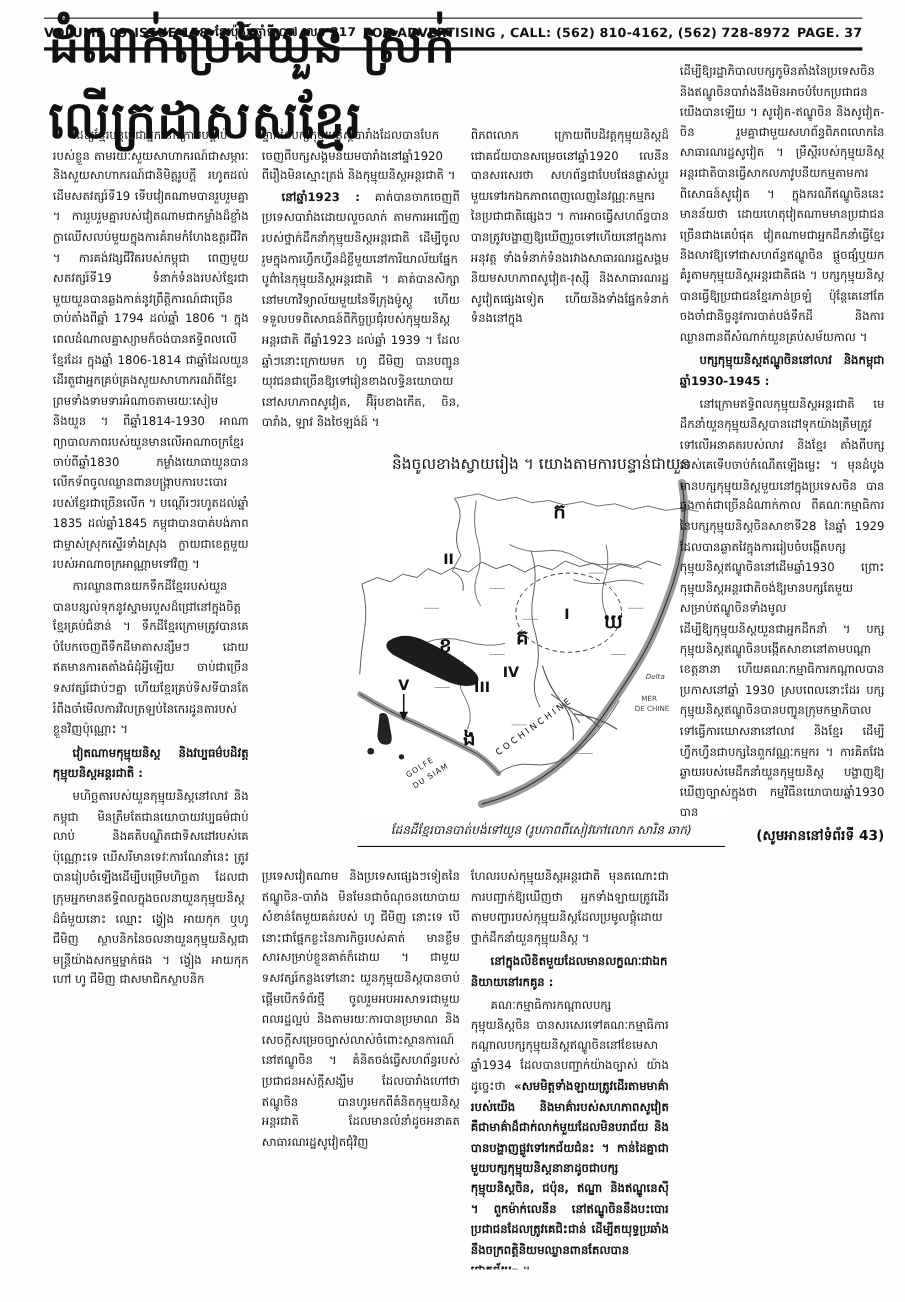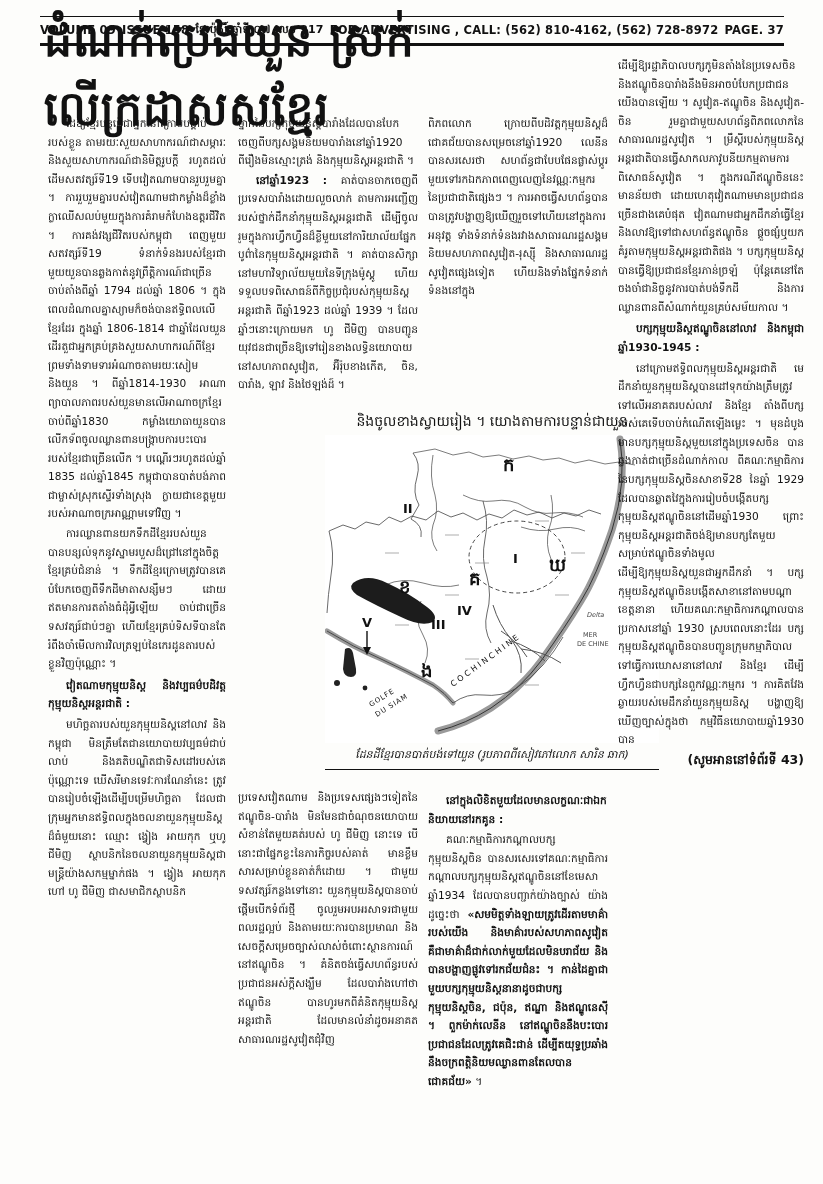--- a/index.html
+++ b/index.html
@@ -138,20 +138,21 @@
     </svg>
     <div id="map-caption">ដែនដីខ្មែរបានបាត់បង់ទៅយួន (រូបភាពពីសៀវភៅលោក សារិន ឆាក)</div>
     <div class="rule"></div>
   </div>
 
   <div class="col" id="col2bot">
     <p class="noindent">ប្រទេសវៀតណាម និងប្រទេសផ្សេងៗទៀតនៃឥណ្ឌូចិន-បារាំង មិនមែនជាចំណុចនយោបាយសំខាន់តែមួយគត់របស់ ហូ ជីមិញ នោះទេ បើនោះជាផ្នែកខ្លះនៃភារកិច្ចរបស់គាត់ មានខ្លឹមសារសម្រាប់ខ្លួនគាត់ក៏ដោយ ។ ជាមួយទសវត្សរ៍កន្លងទៅនោះ យួនកុម្មុយនិស្តបានចាប់ផ្តើមបើកទំព័រថ្មី ចូលរួមអបអរសាទរជាមួយពលរដ្ឋល្អប់ និងតាមរយៈការបានប្រមាណ និងសេចក្តីសម្រេចច្បាស់លាស់ចំពោះស្ថានការណ៍នៅឥណ្ឌូចិន ។ គំនិតចង់ធ្វើសហព័ន្ធរបស់ប្រជាជនអស់ក្តីសង្ឃឹម ដែលបារាំងហៅថា ឥណ្ឌូចិន បានហូរមកពីគំនិតកុម្មុយនិស្តអន្តរជាតិ ដែលមានលំនាំដូចអនាគតសាធារណរដ្ឋសូវៀតជុំវិញ</p>
   </div>
 
   <div class="col" id="col3bot">
+    <p class="noindent">ហែលរបស់កុម្មុយនិស្តអន្តរជាតិ មុនតណោះជាការបញ្ជាក់ឱ្យឃើញថា អ្នកទាំងឡាយត្រូវដើរតាមបញ្ជារបស់កុម្មុយនិស្តដែលប្រមូលផ្តុំដោយថ្នាក់ដឹកនាំយួនកុម្មុយនិស្ត ។</p>
     <div class="subhead">នៅក្នុងលិខិតមួយដែលមានលក្ខណៈជាឯកនិយាយនៅរកគូន :</div>
     <p><span>គណៈកម្មាធិការកណ្តាលបក្សកុម្មុយនិស្តចិន បានសរសេរទៅគណៈកម្មាធិការកណ្តាលបក្សកុម្មុយនិស្តឥណ្ឌូចិននៅខែមេសា ឆ្នាំ1934 ដែលបានបញ្ជាក់យ៉ាងច្បាស់ យ៉ាងដូច្នេះថា </span><span class="quote">«សមមិត្តទាំងឡាយត្រូវដើរតាមមាគ៌ារបស់យើង និងមាគ៌ារបស់សហភាពសូវៀត គឺជាមាគ៌ាដ៏ជាក់លាក់មួយដែលមិនបរាជ័យ និងបានបង្ហាញផ្លូវទៅរកជ័យជំនះ ។ កាន់ដៃគ្នាជាមួយបក្សកុម្មុយនិស្តនានាដូចជាបក្សកុម្មុយនិស្តចិន, ជប៉ុន, ឥណ្ឌា និងឥណ្ឌូនេស៊ី ។ ពួកម៉ាក់លេនីន នៅឥណ្ឌូចិននឹងបះបោរប្រជាជនដែលត្រូវគេជិះជាន់ ដើម្បីតយុទ្ធប្រឆាំងនឹងចក្រពត្តិនិយមឈ្លានពានតែលបានជោគជ័យ»</span><span> ។</span></p>
   </div>
 
   <div class="col" id="col4">
     <p class="noindent">ដើម្បីឱ្យរដ្ឋាភិបាលបក្សកូមិនតាំងនៃប្រទេសចិន និងឥណ្ឌូចិនបារាំងនឹងមិនអាចបំបែកប្រជាជនយើងបានឡើយ ។ សូវៀត-ឥណ្ឌូចិន និងសូវៀត-ចិន រួមគ្នាជាមួយសហព័ន្ធពិភពលោកនៃសាធារណរដ្ឋសូវៀត ។ ម្រឹស្តីរបស់កុម្មុយនិស្តអន្តរជាតិបានធ្វើសាកលភាវូបនីយកម្មតាមការពិសោធន៍សូវៀត ។ ក្នុងករណីឥណ្ឌូចិននេះមានន័យថា ដោយហេតុវៀតណាមមានប្រជាជនច្រើនជាងគេបំផុត វៀតណាមជាអ្នកដឹកនាំធ្វើខ្មែរ និងលាវឱ្យទៅជាសហព័ន្ធឥណ្ឌូចិន ផ្តួចផ្សំឬយកគំរូតាមកុម្មុយនិស្តអន្តរជាតិផង ។ បក្សកុម្មុយនិស្តបានធ្វើឱ្យប្រជាជនខ្មែរភាន់ច្រឡំ ប៉ុន្តែគេនៅតែចងចាំជានិច្ចនូវការបាត់បង់ទឹកដី និងការឈ្លានពានពីសំណាក់យួនគ្រប់សម័យកាល ។</p>
     <div class="subhead">បក្សកុម្មុយនិស្តឥណ្ឌូចិននៅលាវ និងកម្ពុជា ឆ្នាំ1930-1945 :</div>
     <p>នៅក្រោមឥទ្ធិពលកុម្មុយនិស្តអន្តរជាតិ មេដឹកនាំយួនកុម្មុយនិស្តបានដៅទុកយ៉ាងត្រឹមត្រូវទៅលើអនាគតរបស់លាវ និងខ្មែរ តាំងពីបក្សរបស់គេទើបចាប់កំណើតឡើងម្លេះ ។ មុនដំបូងមានបក្សកុម្មុយនិស្តមួយនៅក្នុងប្រទេសចិន បានឆ្លងកាត់ជាច្រើនដំណាក់កាល ពីគណៈកម្មាធិការនៃបក្សកុម្មុយនិស្តចិនសាខាទី28 នៃឆ្នាំ 1929 ដែលបានឆ្លាតវៃក្នុងការរៀបចំបង្កើតបក្សកុម្មុយនិស្តឥណ្ឌូចិននៅដើមឆ្នាំ1930 ព្រោះកុម្មុយនិស្តអន្តរជាតិចង់ឱ្យមានបក្សតែមួយសម្រាប់ឥណ្ឌូចិនទាំងមូល ដើម្បីឱ្យកុម្មុយនិស្តយួនជាអ្នកដឹកនាំ ។ បក្សកុម្មុយនិស្តឥណ្ឌូចិនបង្កើតសាខានៅតាមបណ្តាខេត្តនានា ហើយគណៈកម្មាធិការកណ្តាលបានប្រកាសនៅឆ្នាំ 1930 ស្របពេលនោះដែរ បក្សកុម្មុយនិស្តឥណ្ឌូចិនបានបញ្ជូនក្រុមកម្មាភិបាលទៅធ្វើការឃោសនានៅលាវ និងខ្មែរ ដើម្បីហ្វឹកហ្វឺនជាបក្សនៃពួកវណ្ណៈកម្មករ ។ ការគិតវែងឆ្ងាយរបស់មេដឹកនាំយួនកុម្មុយនិស្ត បង្ហាញឱ្យឃើញច្បាស់ក្នុងថា កម្មវិធីនយោបាយឆ្នាំ1930 បាន</p>
     <div id="continuation">(សូមអាននៅទំព័រទី 43)</div>
   </div>

